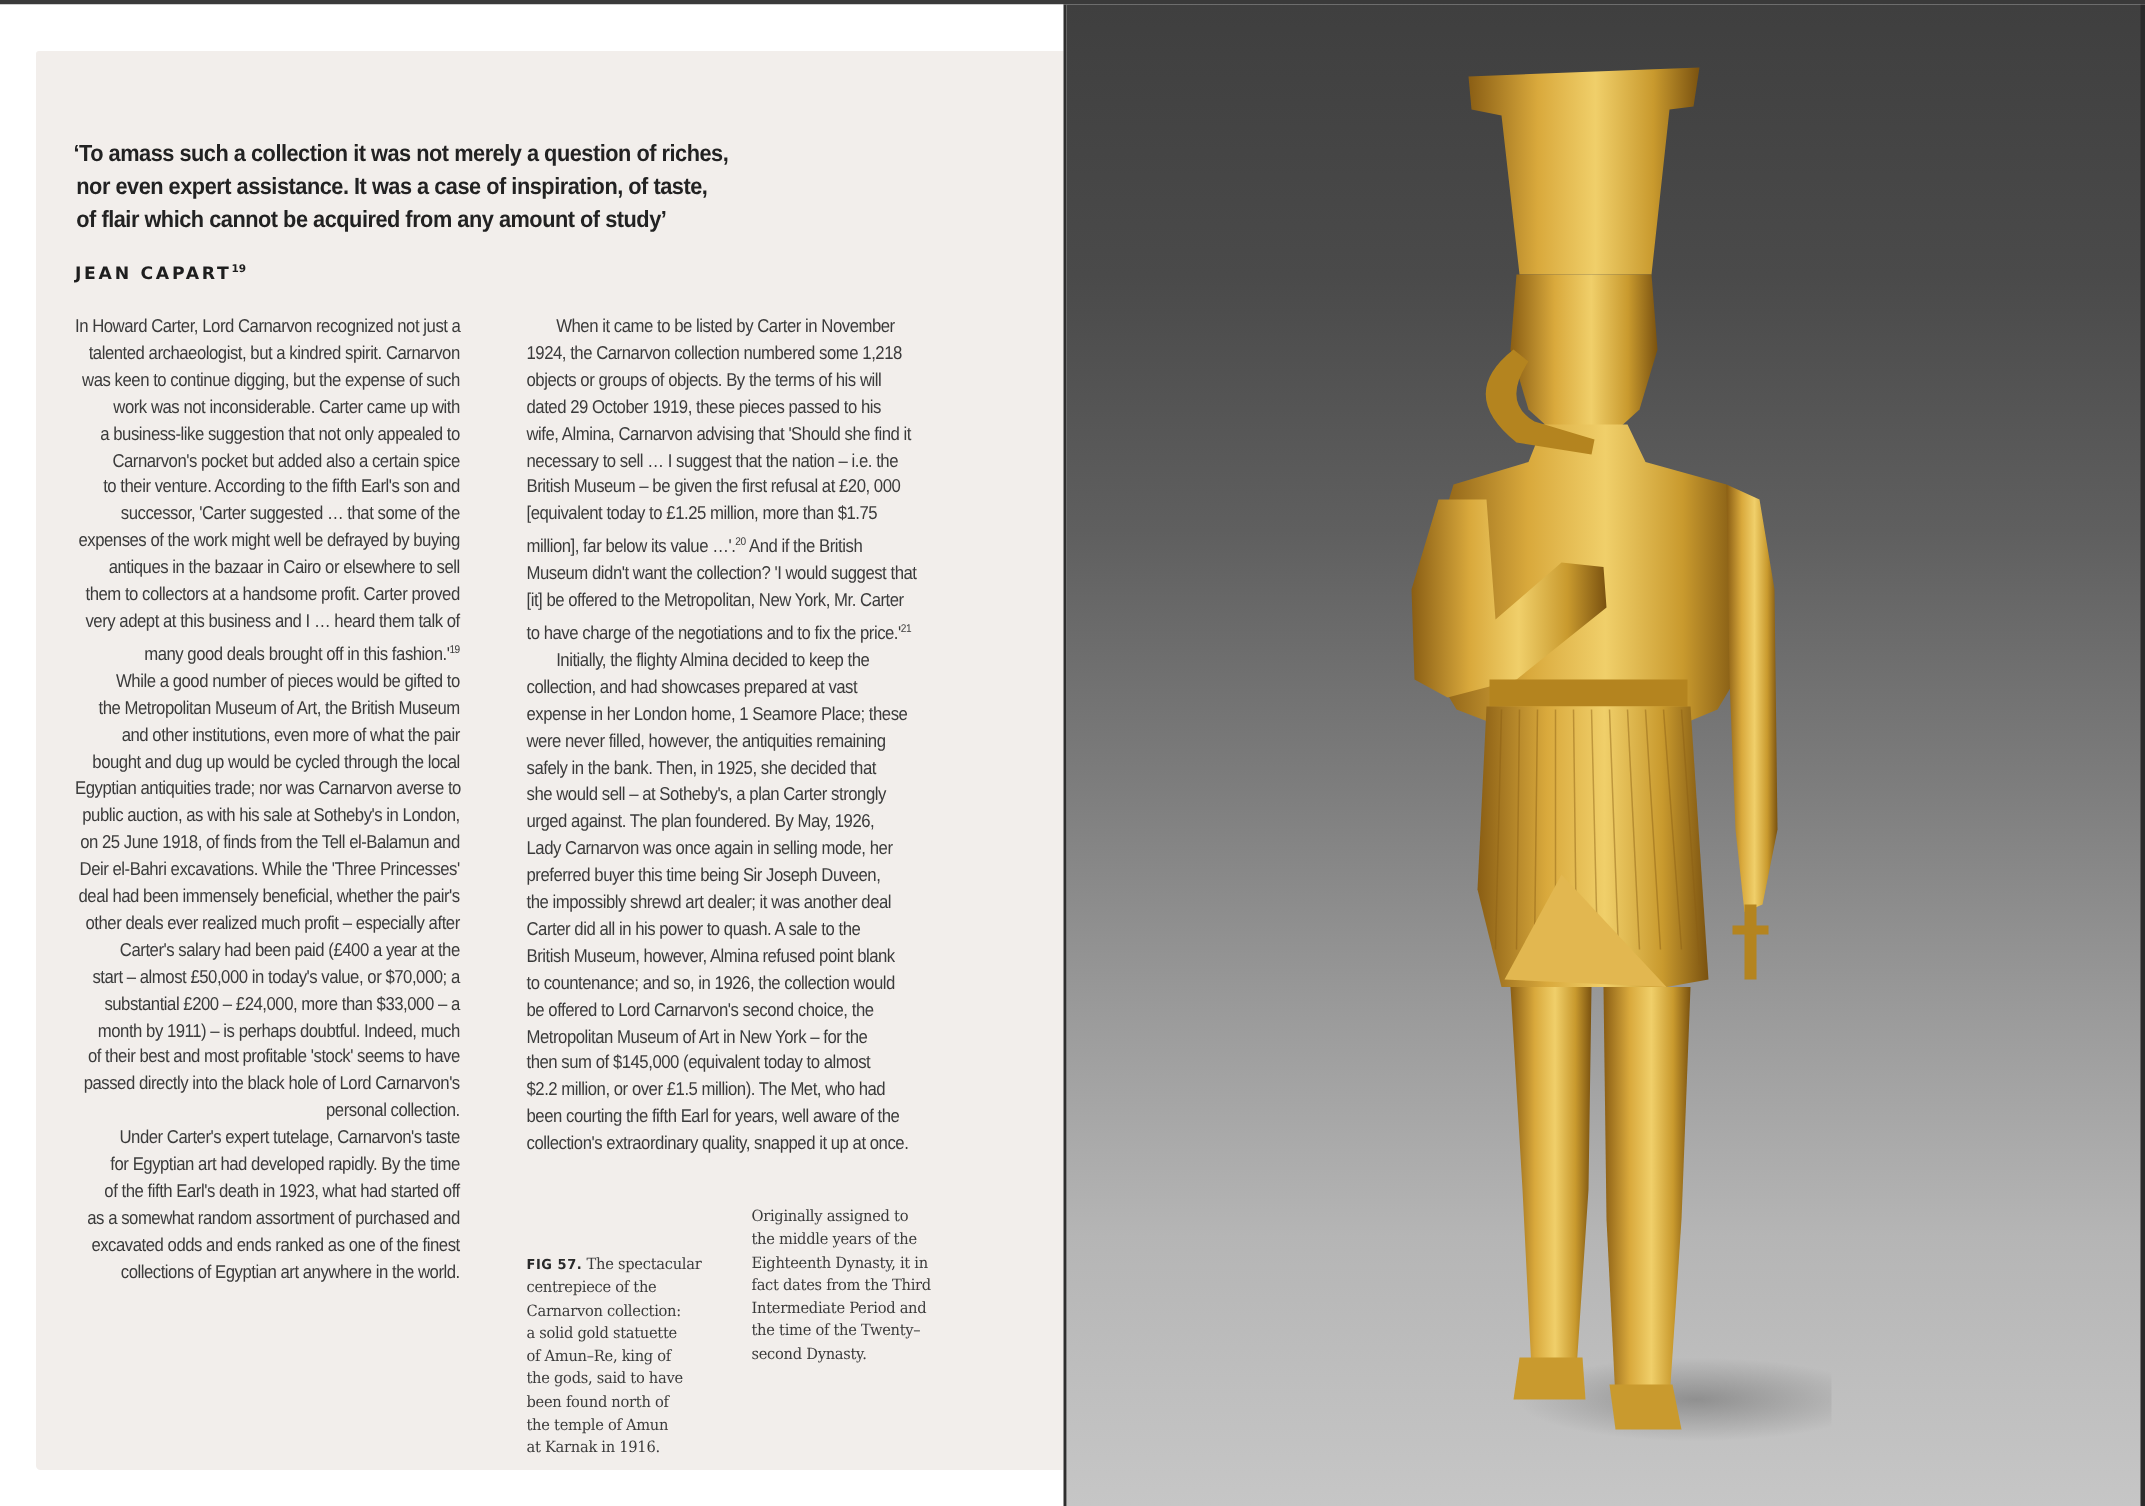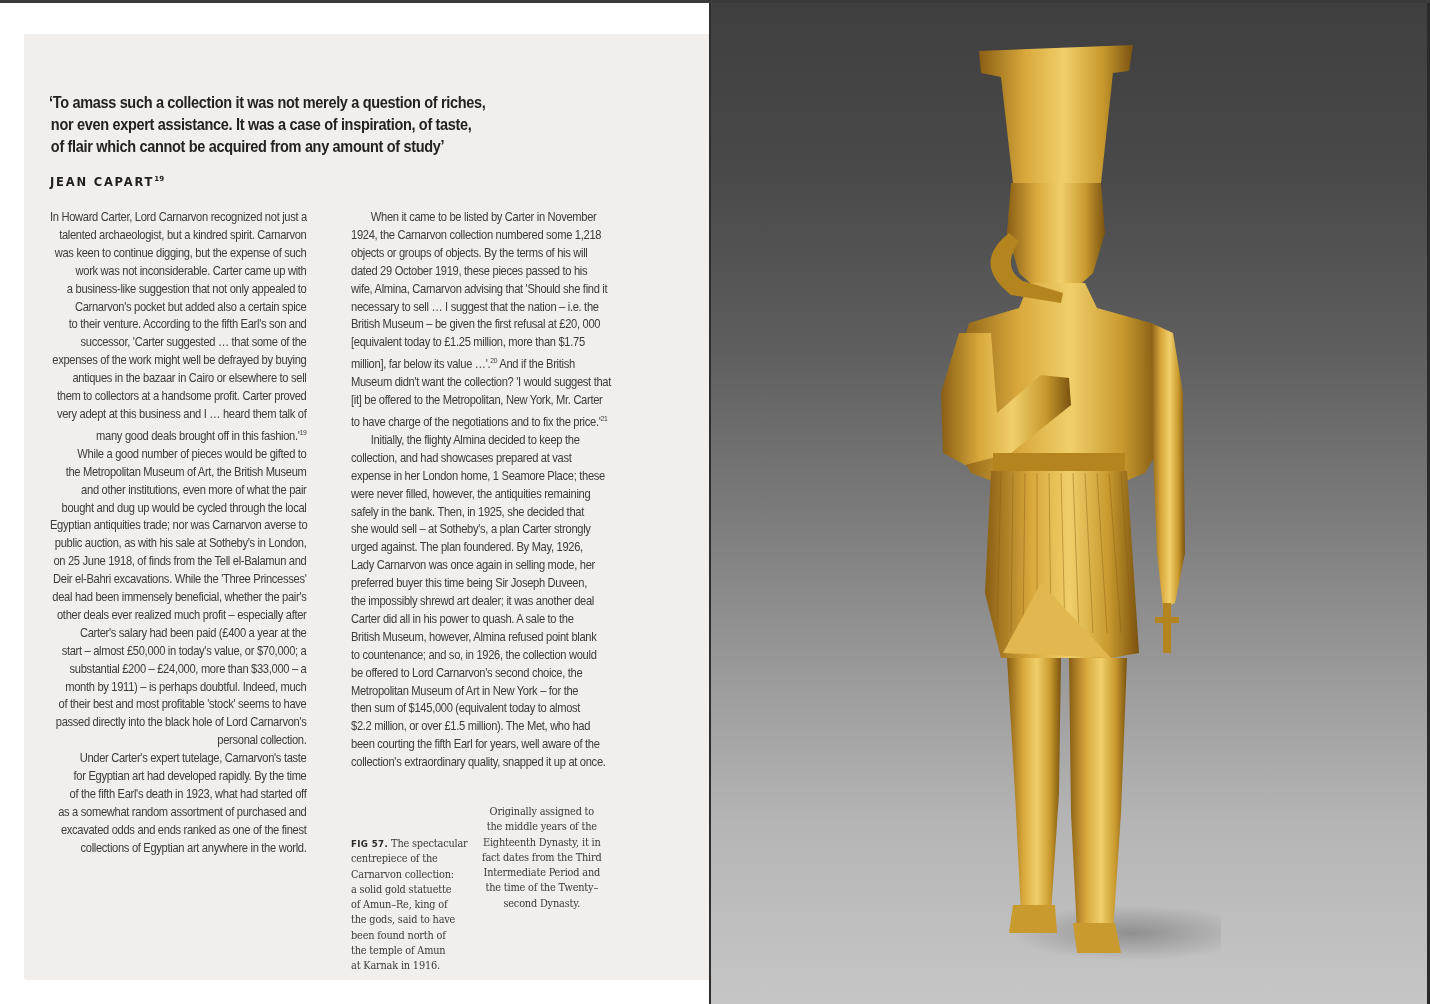--- a/index.html
+++ b/index.html
@@ -24,21 +24,21 @@
   .col { position: absolute; top: 175px; width: 285px; font-family: "Liberation Sans", sans-serif; font-size: 12.4px; line-height: 17.9px; color: #3b3b3b; letter-spacing: -0.35px; }
   .col .ln { display: block; white-space: nowrap; transform: scaleX(0.9); transform-origin: left top; }
   .col .ln.indent { padding-left: 22px; }
   .col-1 { left: 26px; text-align: right; }
   .col-2 { left: 327px; }
   sup.fn { font-size: 7.5px; vertical-align: 5px; }
 
   .caption { position: absolute; top: 770px; font-family: "DejaVu Serif", serif; font-size: 10.4px; line-height: 15.3px; color: #3a3a3a; letter-spacing: -0.2px; }
   .caption .ln { display: block; white-space: nowrap; transform: scaleX(0.94); transform-origin: left top; }
   .caption-1 { left: 327px; width: 140px; margin-top: 32px; }
-  .caption-2 { left: 452px; width: 140px; text-align: center; }
+  .caption-2 { left: 477px; width: 140px; }
   .fig-label { font-family: "DejaVu Sans", sans-serif; font-weight: bold; font-size: 9.2px; letter-spacing: 0.4px; color: #2a2a2a; }
 
   
   .right-page { position: absolute; left: 709px; top: 3px; width: 721px; height: 1001px;
     background: linear-gradient(to bottom, #3f3f3f 0%, #4a4a4a 18%, #5f5f5f 35%, #7d7d7d 52%, #9c9c9c 68%, #b5b5b5 82%, #c6c6c6 100%);
     border-left: 2px solid #2e2e2e; overflow: hidden; }
   .right-edge { position: absolute; right: 0; top: 0; width: 3px; height: 100%; background: #2a2a2a; }
   .statue { position: absolute; left: 190px; top: 30px; width: 320px; height: 940px; }
 </style>
 </head>

